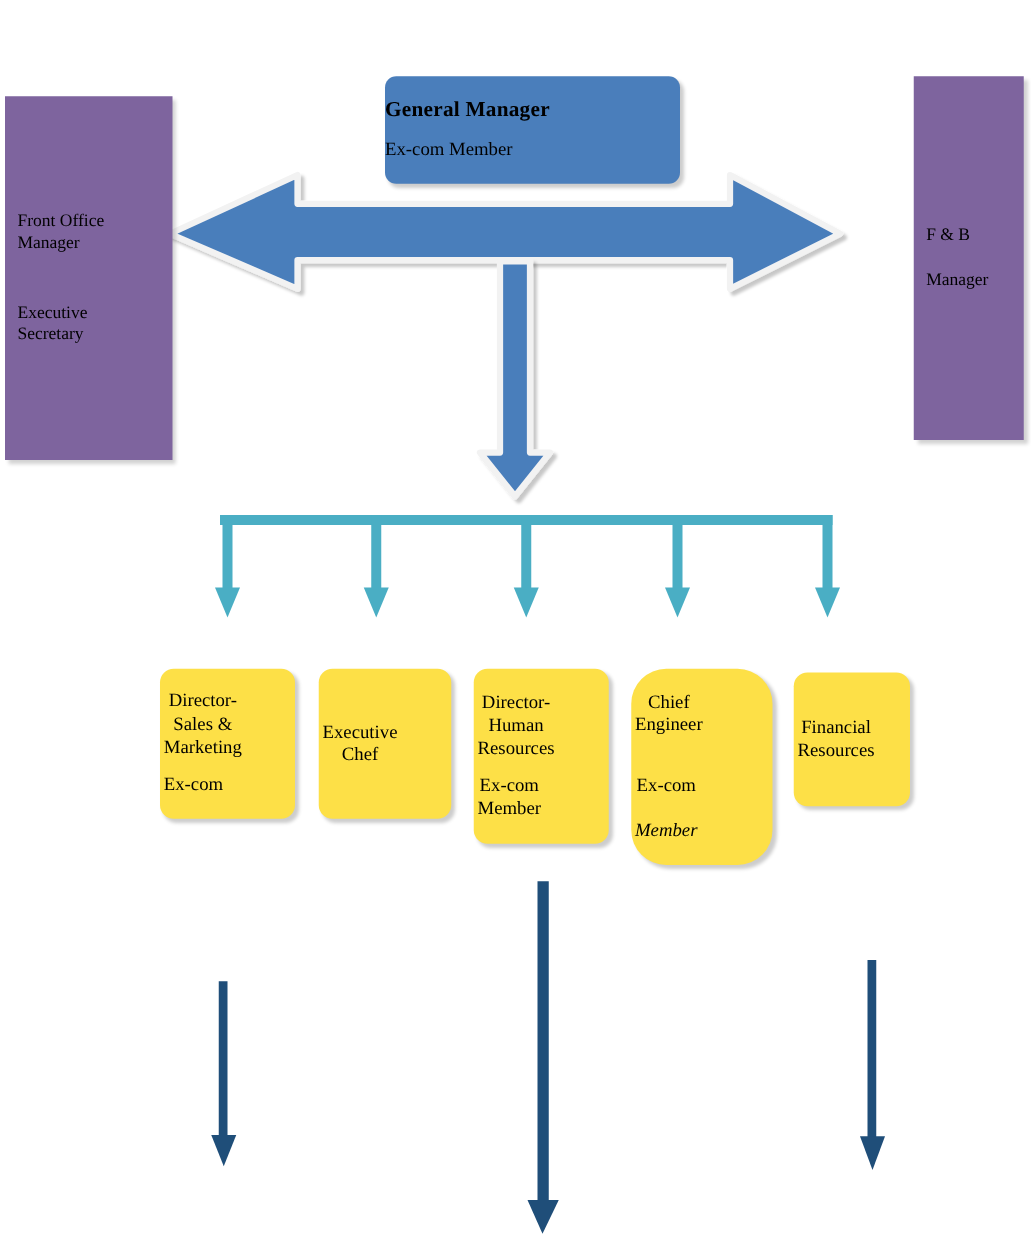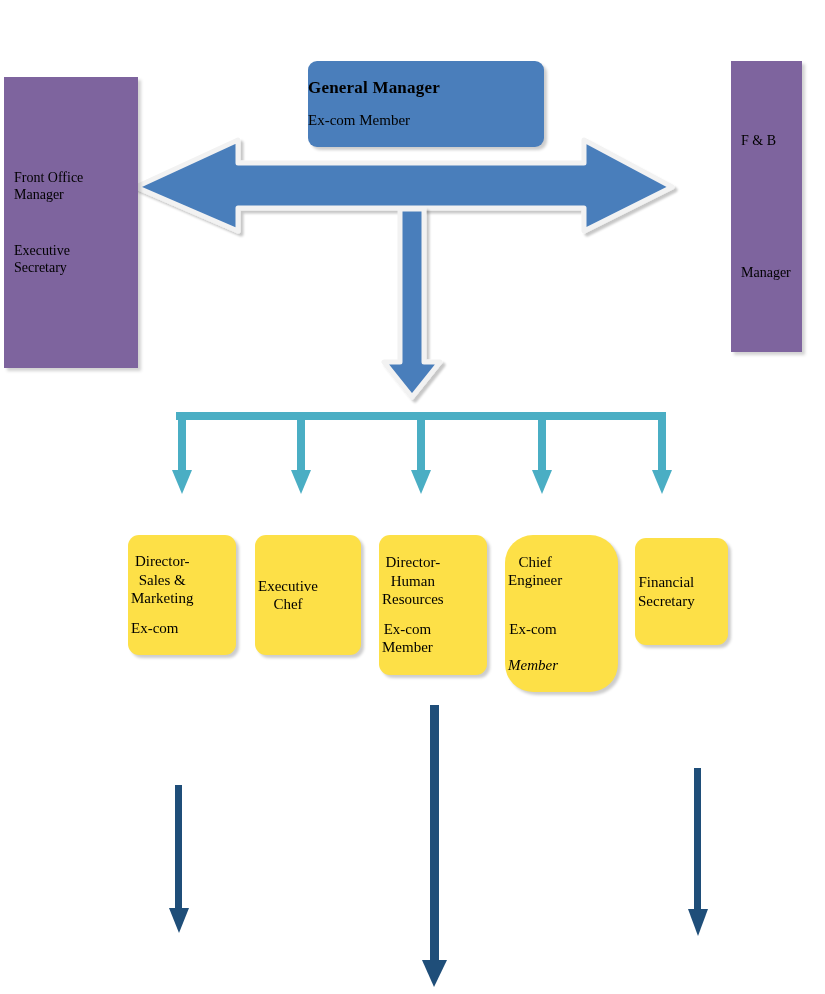--- a/index.html
+++ b/index.html
@@ -143,21 +143,21 @@
   </svg>
 
   <div class="node panel" style="left:4px; top:77px; width:134px; height:291px;">
     <div class="line">Front Office
 Manager</div>
     <div class="gap"></div>
     <div class="line">Executive
 Secretary</div>
   </div>
 
-  <div class="node panel" style="left:731px; top:61px; width:71px; height:291px;gap:48px;">
+  <div class="node panel" style="left:731px; top:61px; width:88px; height:291px;">
     <div class="line">F &amp; B</div>
     <div style="height:18px"></div>
     <div class="line">Manager</div>
   </div>
 
   <div class="node box-blue" style="left:308px; top:61px; width:236px; height:86px;">
     <div class="title">General Manager</div>
     <div class="sub">Ex-com Member</div>
   </div>
 
@@ -185,16 +185,16 @@
     <div class="title">Chief
 Engineer</div>
     <div class="sub">
       <span>Ex-com</span><br>
       <i>Member</i>
     </div>
   </div>
 
   <div class="node box-green" style="left:635px; top:538px; width:93px; height:107px; white-space:pre-line;">
     <div class="title">Financial
-Secretary</div>
+Resources</div>
   </div>
 
 </div>
 
 </body></html>

